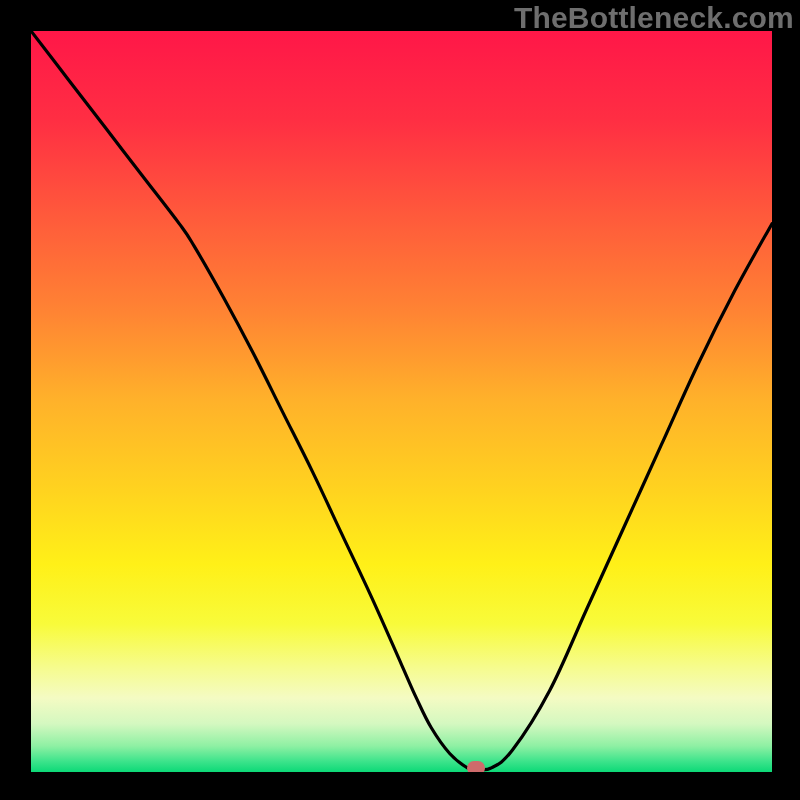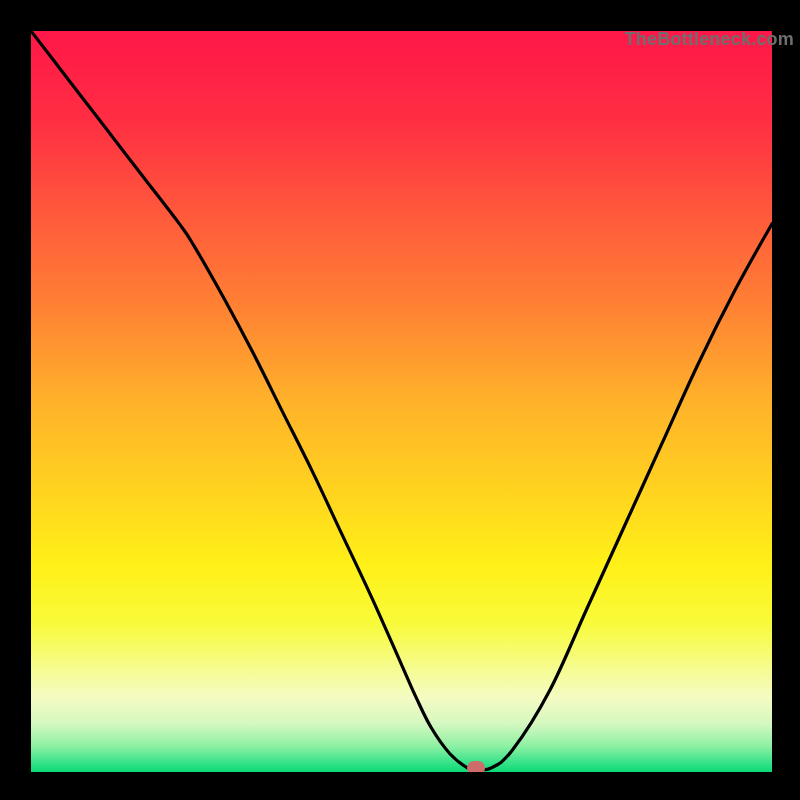--- a/index.html
+++ b/index.html
@@ -22,24 +22,23 @@
   }
   .gradient-bg {
     position: absolute;
     inset: 0;
   }
   .attribution {
     position: absolute;
     color: #6e6e6e;
     font-family: Arial, Helvetica, sans-serif;
     font-weight: 600;
-    font-size: 18px;
+    font-size: 30px;
     text-align: right;
     letter-spacing: 0.2px;
-    margin-top: 28px;
   }
   .curve-svg {
     position: absolute;
     inset: 0;
   }
   .marker {
     position: absolute;
     background: #ce6b6b;
     border-radius: 8px;
     transform: translate(-50%, -50%);

